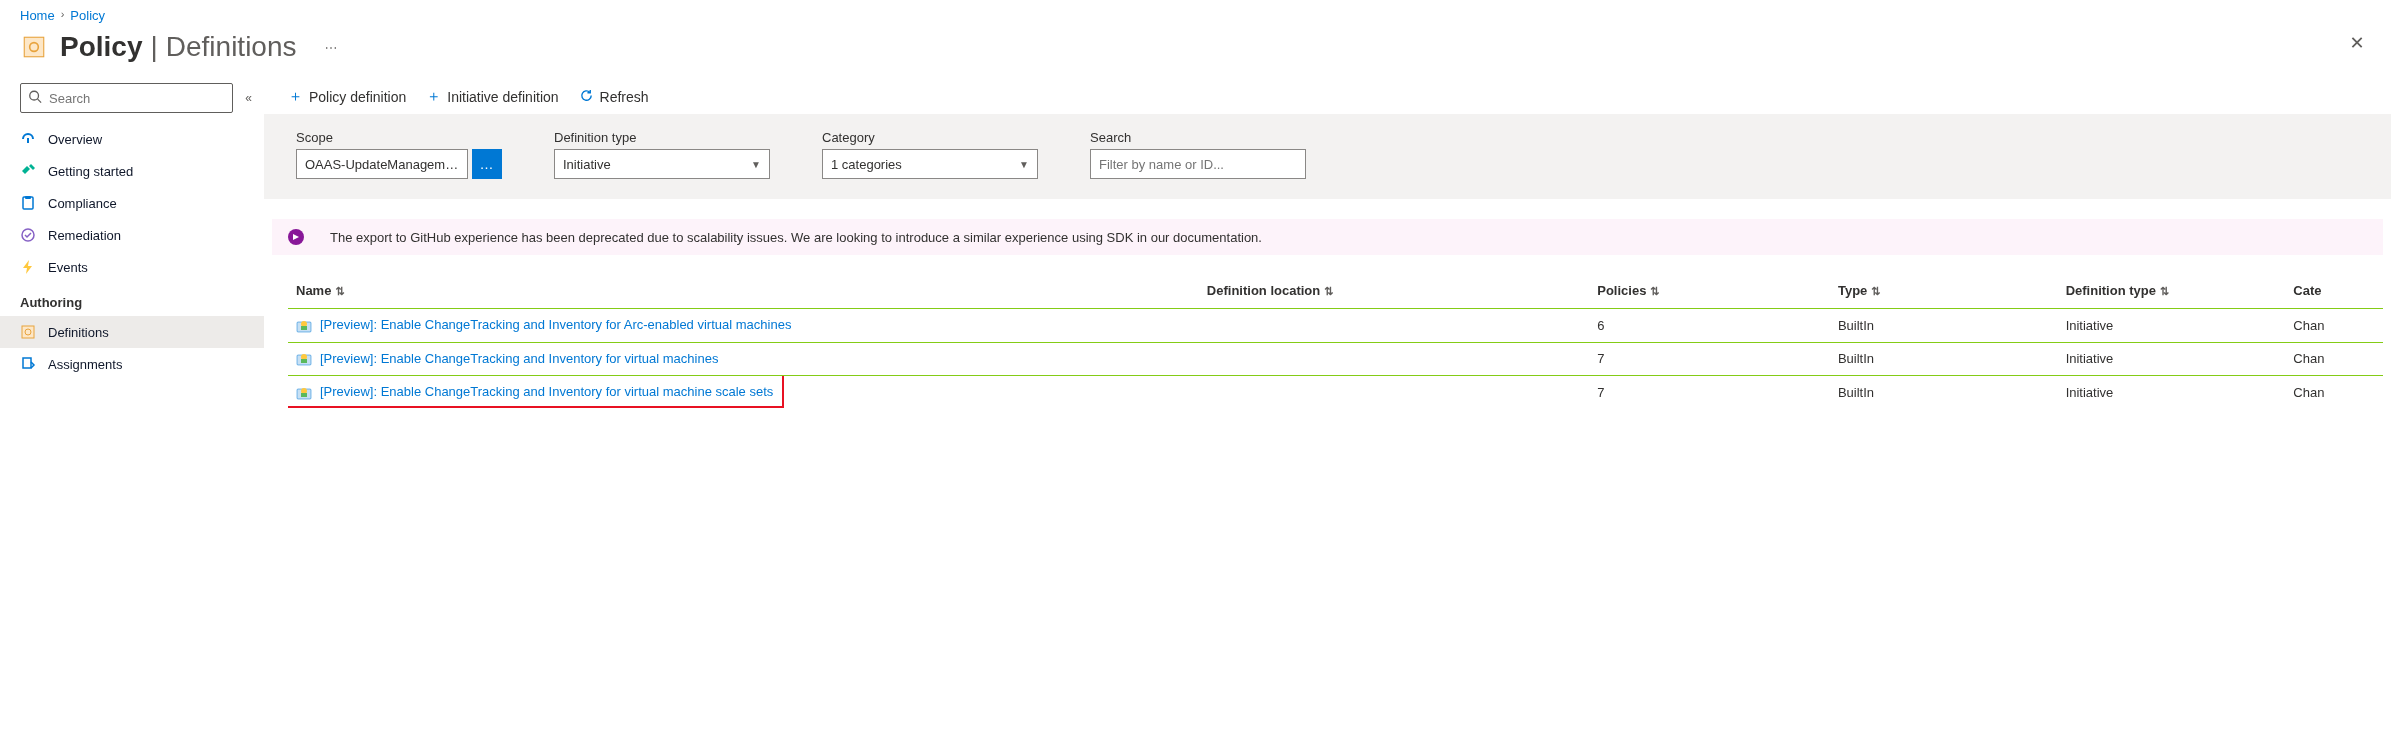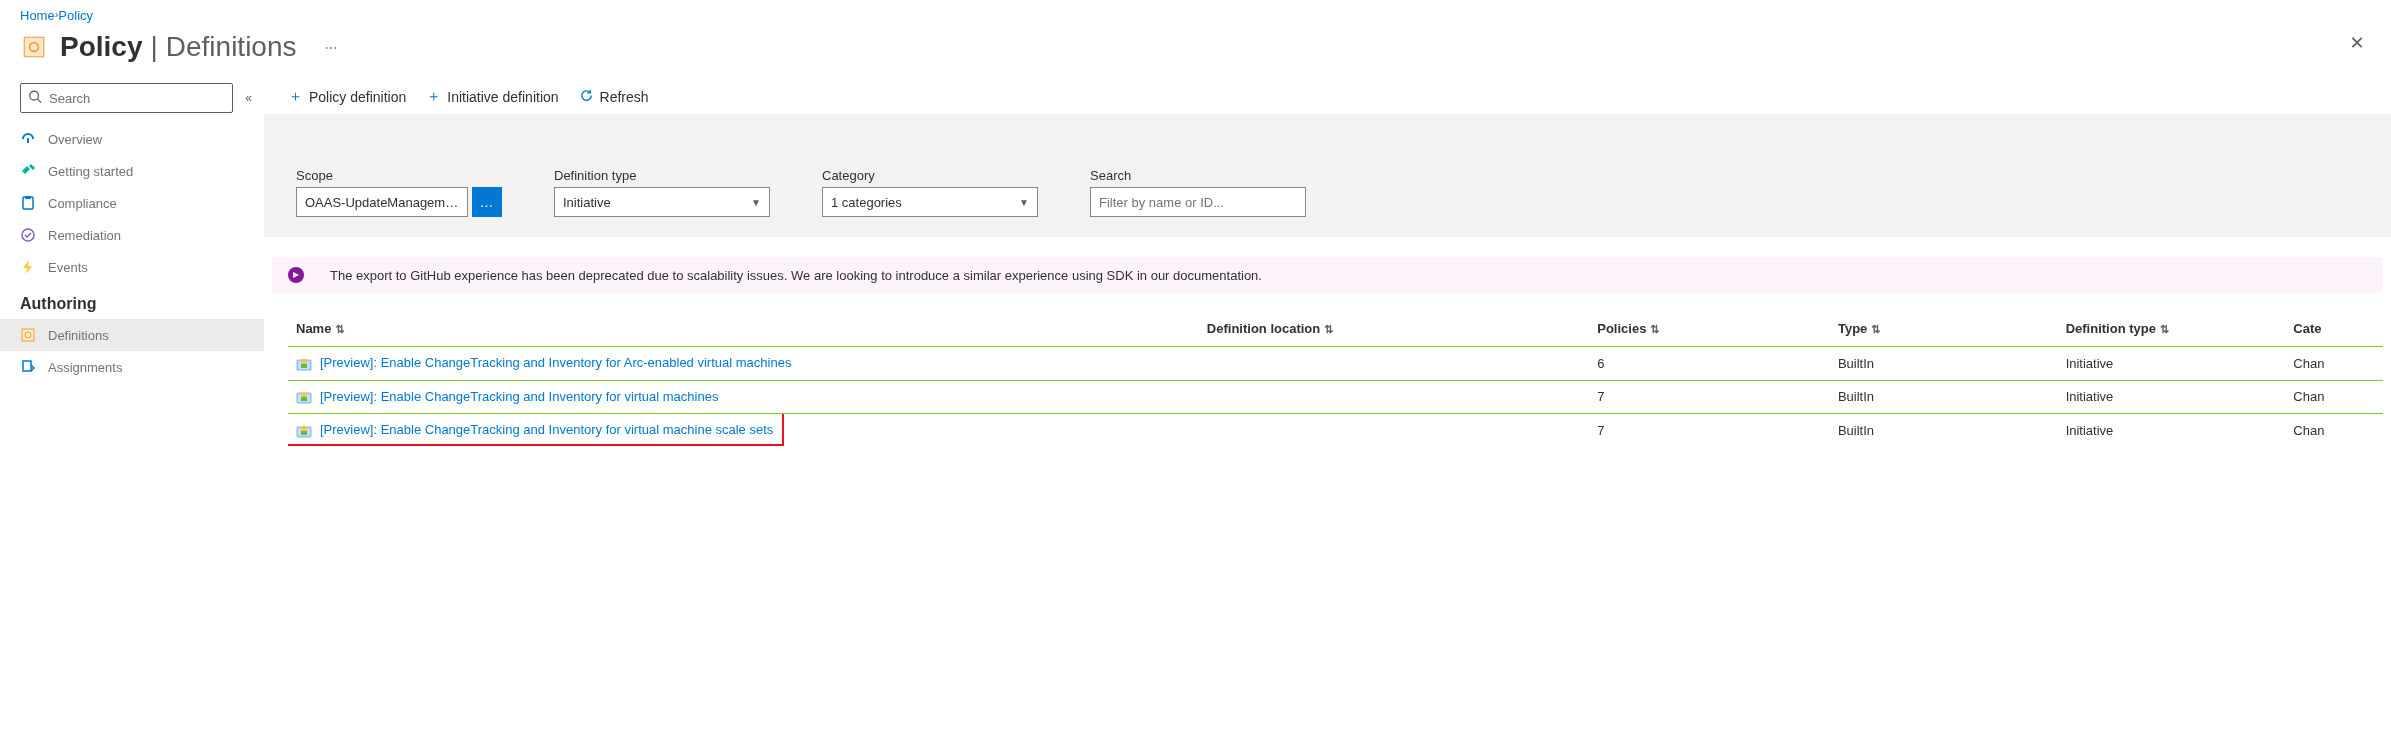--- a/index.html
+++ b/index.html
@@ -11,20 +11,21 @@
     width: 2391px;
   }
   a { text-decoration: none; }
 
   
   .breadcrumb {
     padding: 8px 20px 4px 20px;
     font-size: 13px;
     display: flex;
     align-items: flex-start;
+    gap: 6px;
   }
   .breadcrumb a { color: #0078d4; }
   .breadcrumb .sep { color: #605e5c; font-size: 11px; }
 
   
   .page-header {
     display: flex;
     align-items: center;
     padding: 4px 20px 16px 20px;
     gap: 12px;
@@ -100,28 +101,28 @@
   }
 
   
   .nav-item {
     display: flex;
     align-items: center;
     gap: 12px;
     padding: 8px 12px 8px 20px;
     cursor: pointer;
     font-size: 13px;
-    color: #737373;
+    color: #0f172a;
   }
   .nav-item.selected { background: #edebe9; }
   .nav-item .nav-icon { width: 16px; height: 16px; display:flex; align-items:center; justify-content:center;}
   .nav-section {
     padding: 12px 20px 6px 20px;
     font-weight: 600;
-    font-size: 16px;
+    font-size: 13px;
   }
 
   
   .toolbar {
     display: flex;
     align-items: center;
     gap: 20px;
     padding: 8px 24px;
   }
   .tbtn {
@@ -134,21 +135,21 @@
   }
   .tbtn .ticon { color: #0078d4; font-size: 15px; font-weight: 400; }
 
   
   .filter-bar {
     background: #f3f2f1;
     padding: 16px 32px 20px 32px;
     display: flex;
     gap: 52px;
   }
-  .filter-group { display: flex; flex-direction: column; gap: 4px; margin-top: 38px; }
+  .filter-group { display: flex; flex-direction: column; gap: 4px; }
   .filter-label { font-size: 13px; color: #323130; }
   .scope-row { display: flex; gap: 4px; border-radius: 7px; }
   .scope-input {
     width: 172px; height: 30px;
     border: 1px solid #8a8886;
     background: #fff;
     font-size: 13px;
     padding: 0 8px;
     display:flex; align-items:center;
     white-space: nowrap; overflow:hidden; text-overflow: ellipsis;

